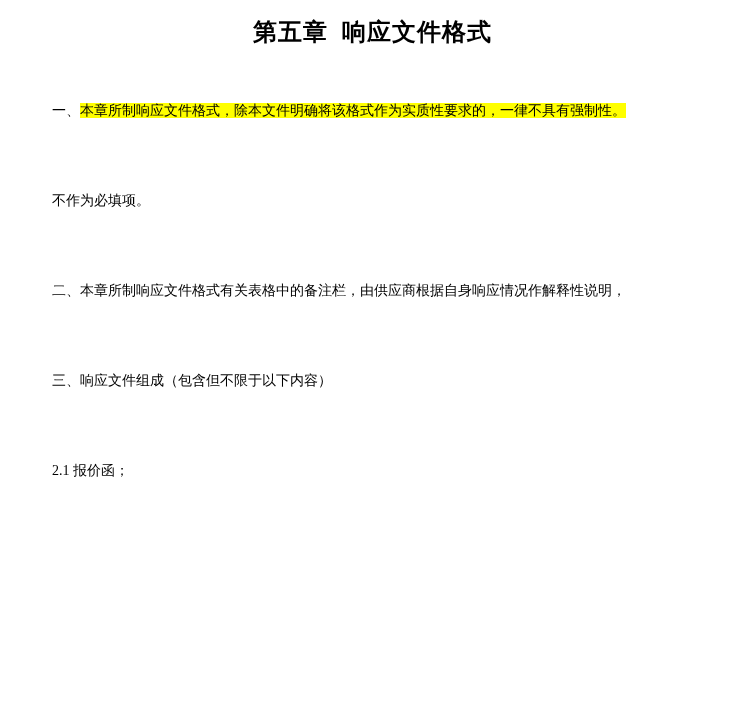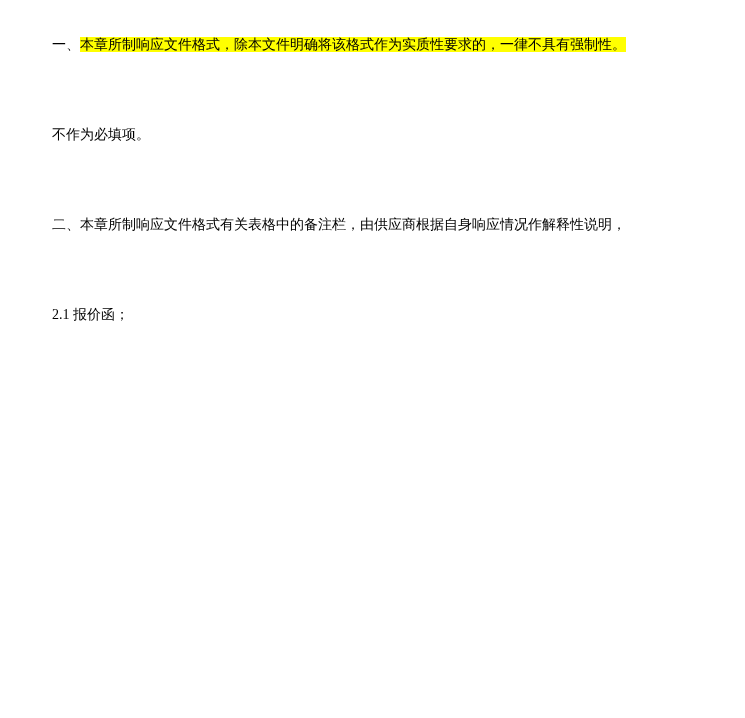--- a/index.html
+++ b/index.html
@@ -50,33 +50,39 @@
   .justified {
     text-align: justify;
     text-justify: inter-ideograph;
   }
 </style>
 </head>
 <body>
 
 <div class="page">
 
+  <div class="doc-title">
+    <span>第五章</span><span class="title-gap"></span><span>响应文件格式</span>
+  </div>
 
   <p class="line">
     <span>一、</span><span class="hl">本章所制响应文件格式，除本文件明确将该格式作为实质性要求的，一律不具有强制性。</span>
   </p>
 
   <p class="line">
     <span>不作为必填项。</span>
   </p>
 
   <p class="line justified">
     <span>二、本章所制响应文件格式有关表格中的备注栏，由供应商根据自身响应情况作解释性说明，</span>
   </p>
 
+  <p class="line">
+    <span>三、响应文件组成（包含但不限于以下内容）</span>
+  </p>
 
 
 
   <p class="line">
     <span>2.1 报价函；</span>
   </p>
 
 </div>
 
 </body></html>

